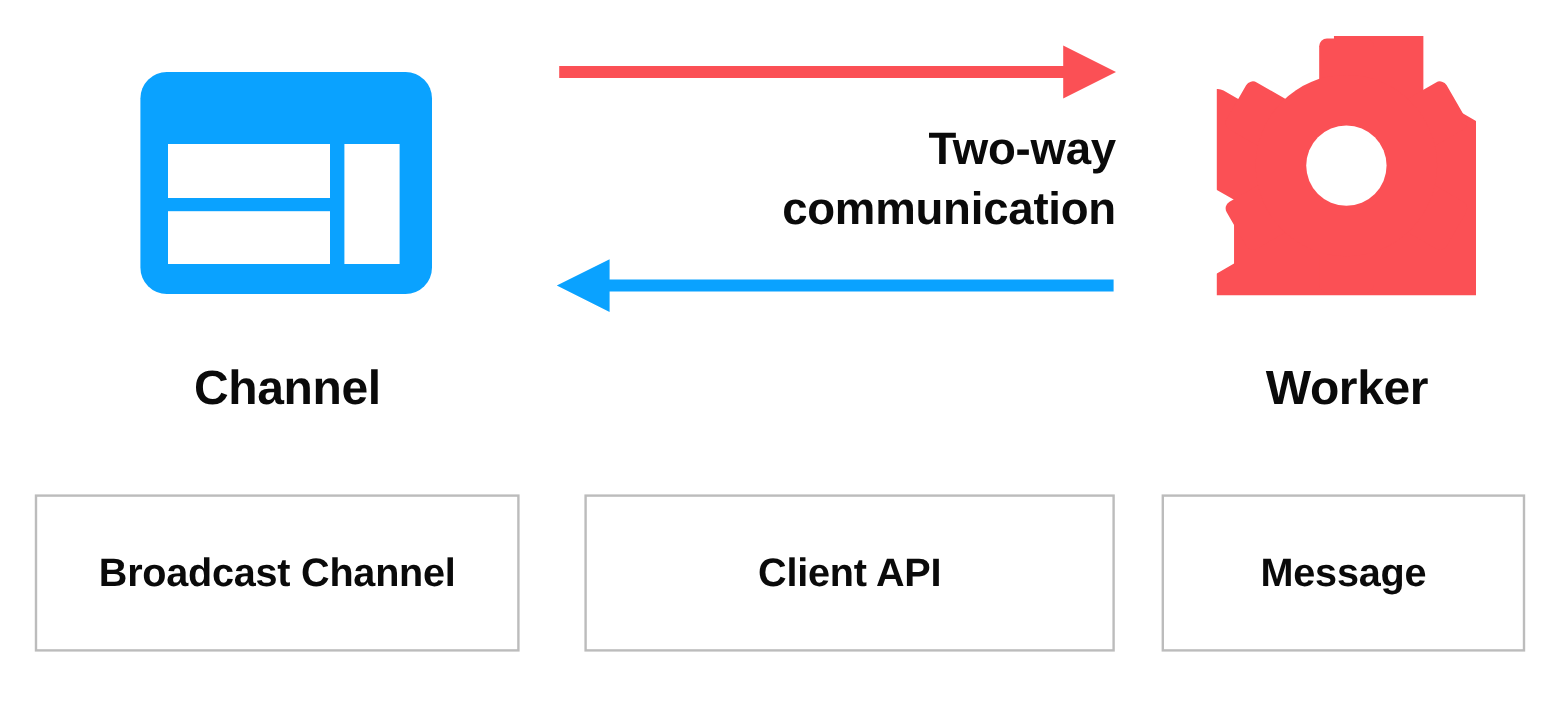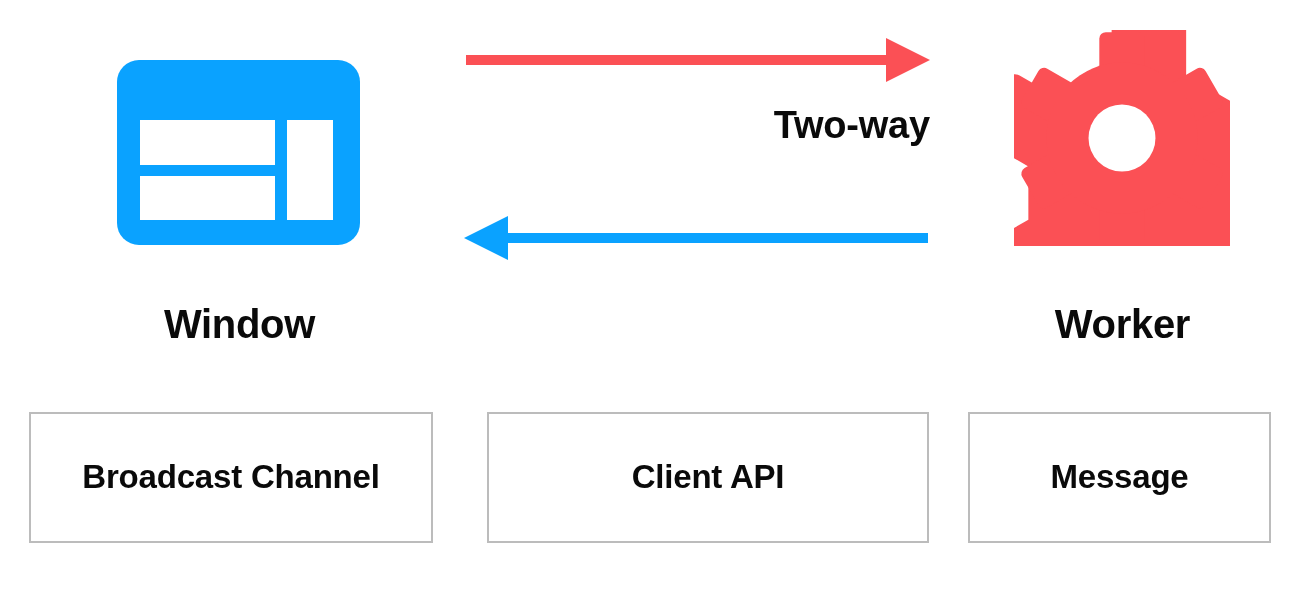--- a/index.html
+++ b/index.html
@@ -125,30 +125,31 @@
 <body>
 
 <div id="canvas">
 
   <div class="window-icon">
     <div class="pane pane-top-left"></div>
     <div class="pane pane-bottom-left"></div>
     <div class="pane pane-right"></div>
   </div>
 
-  <div class="node-label label-window">Window</div>
+  <div class="node-label label-window">Channel</div>
 
   <div class="arrow arrow-right">
     <svg viewBox="0 0 470 48" width="470" height="48" xmlns="http://www.w3.org/2000/svg">
       <path d="M4 19 L424 19 L424 2 L468 24 L424 46 L424 29 L4 29 Z" fill="#FB5055"></path>
     </svg>
   </div>
 
   <div class="center-caption">
     <div>Two-way</div>
+    <div>communication</div>
   </div>
 
   <div class="arrow arrow-left">
     <svg viewBox="0 0 470 48" width="470" height="48" xmlns="http://www.w3.org/2000/svg">
       <path d="M466 19 L46 19 L46 2 L2 24 L46 46 L46 29 L466 29 Z" fill="#0AA2FF"></path>
     </svg>
   </div>
 
   <div class="gear-icon">
     <svg viewBox="0 0 100 100" xmlns="http://www.w3.org/2000/svg">

